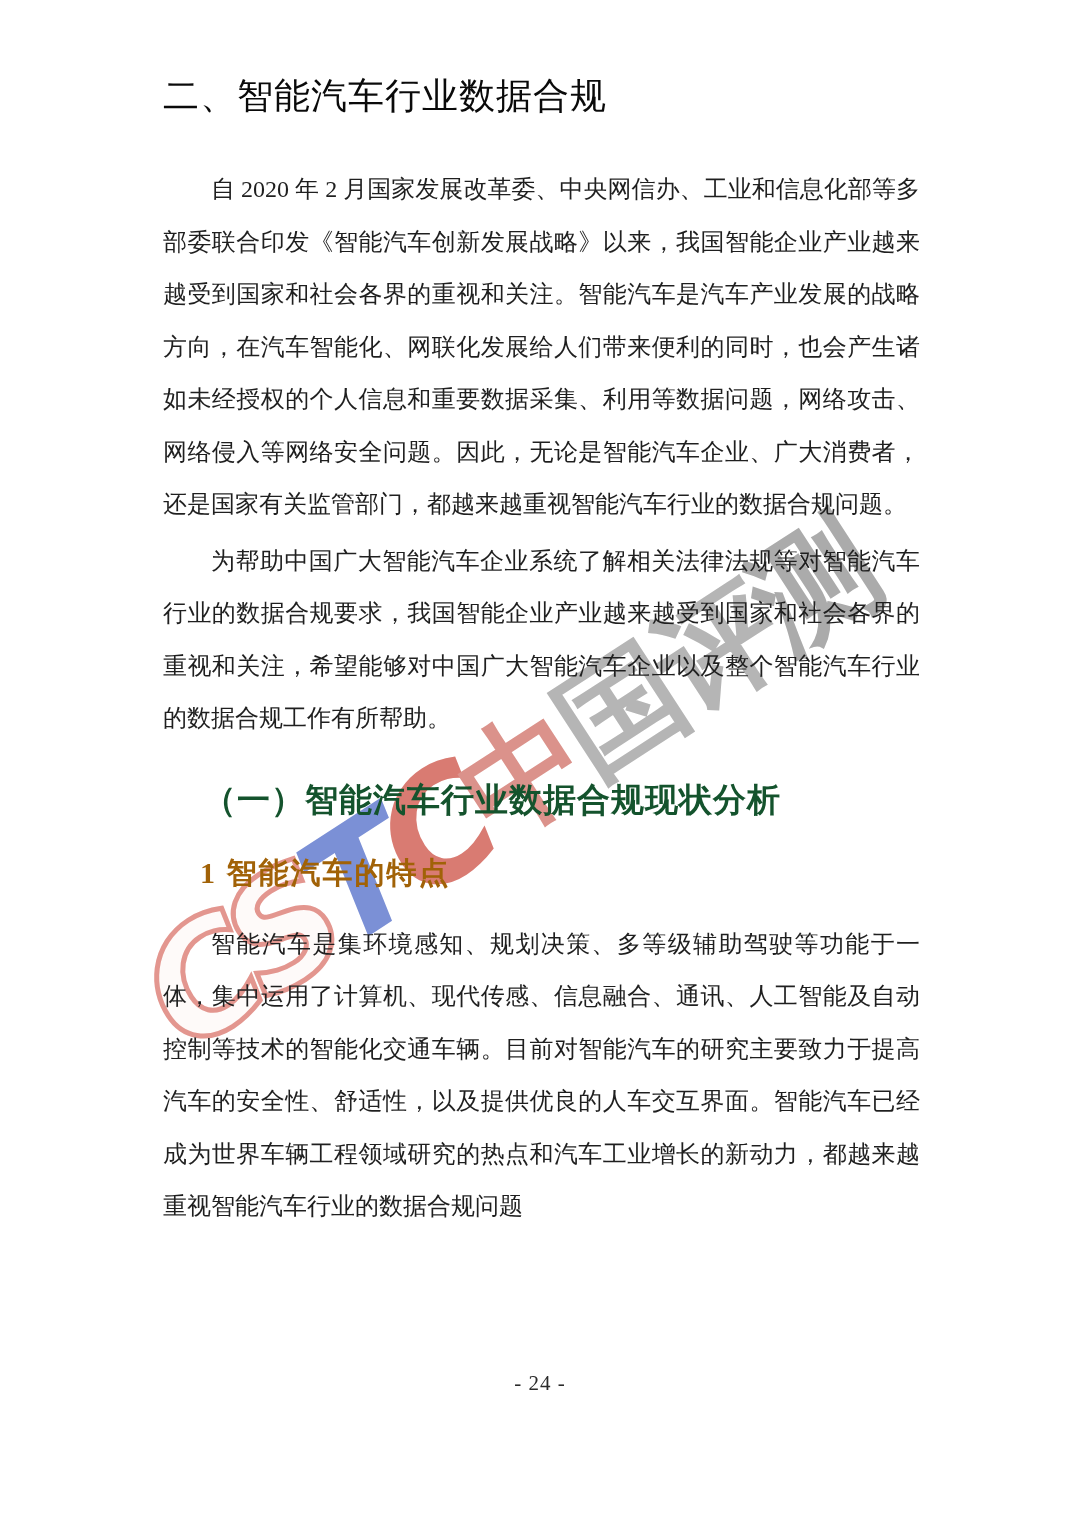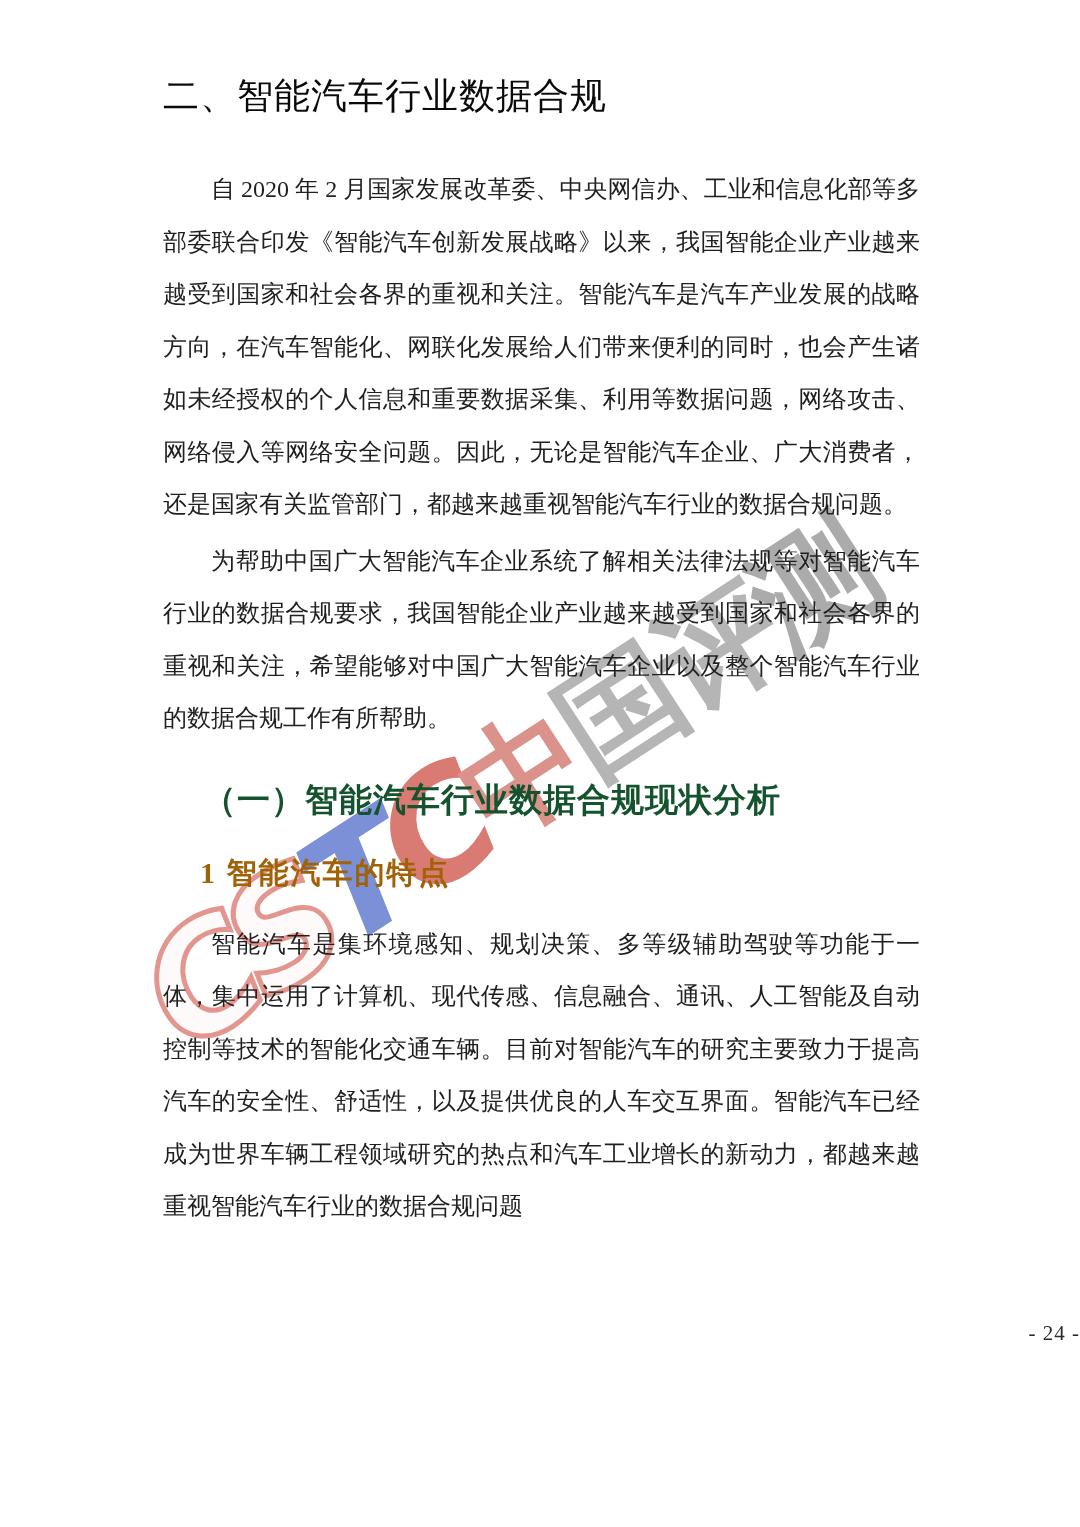--- a/index.html
+++ b/index.html
@@ -62,22 +62,22 @@
     color:#14532d;
     letter-spacing:1px;
   }
   .subsection-heading{
     margin:32px 0 0 37px;
     font-size:30px;line-height:40px;font-weight:bold;
     color:#a16207;
     letter-spacing:2px;
   }
   .footer{
-    position:absolute;left:0;top:1320px;width:100%;
-    text-align:right;
+    position:absolute;left:0;top:1370px;width:100%;
+    text-align:center;
     z-index:1;
   }
   .page-number{
     font-size:21px;line-height:26px;color:#2a2a2a;
     letter-spacing:1px;
   }
 </style>
 </head>
 <body>
 

